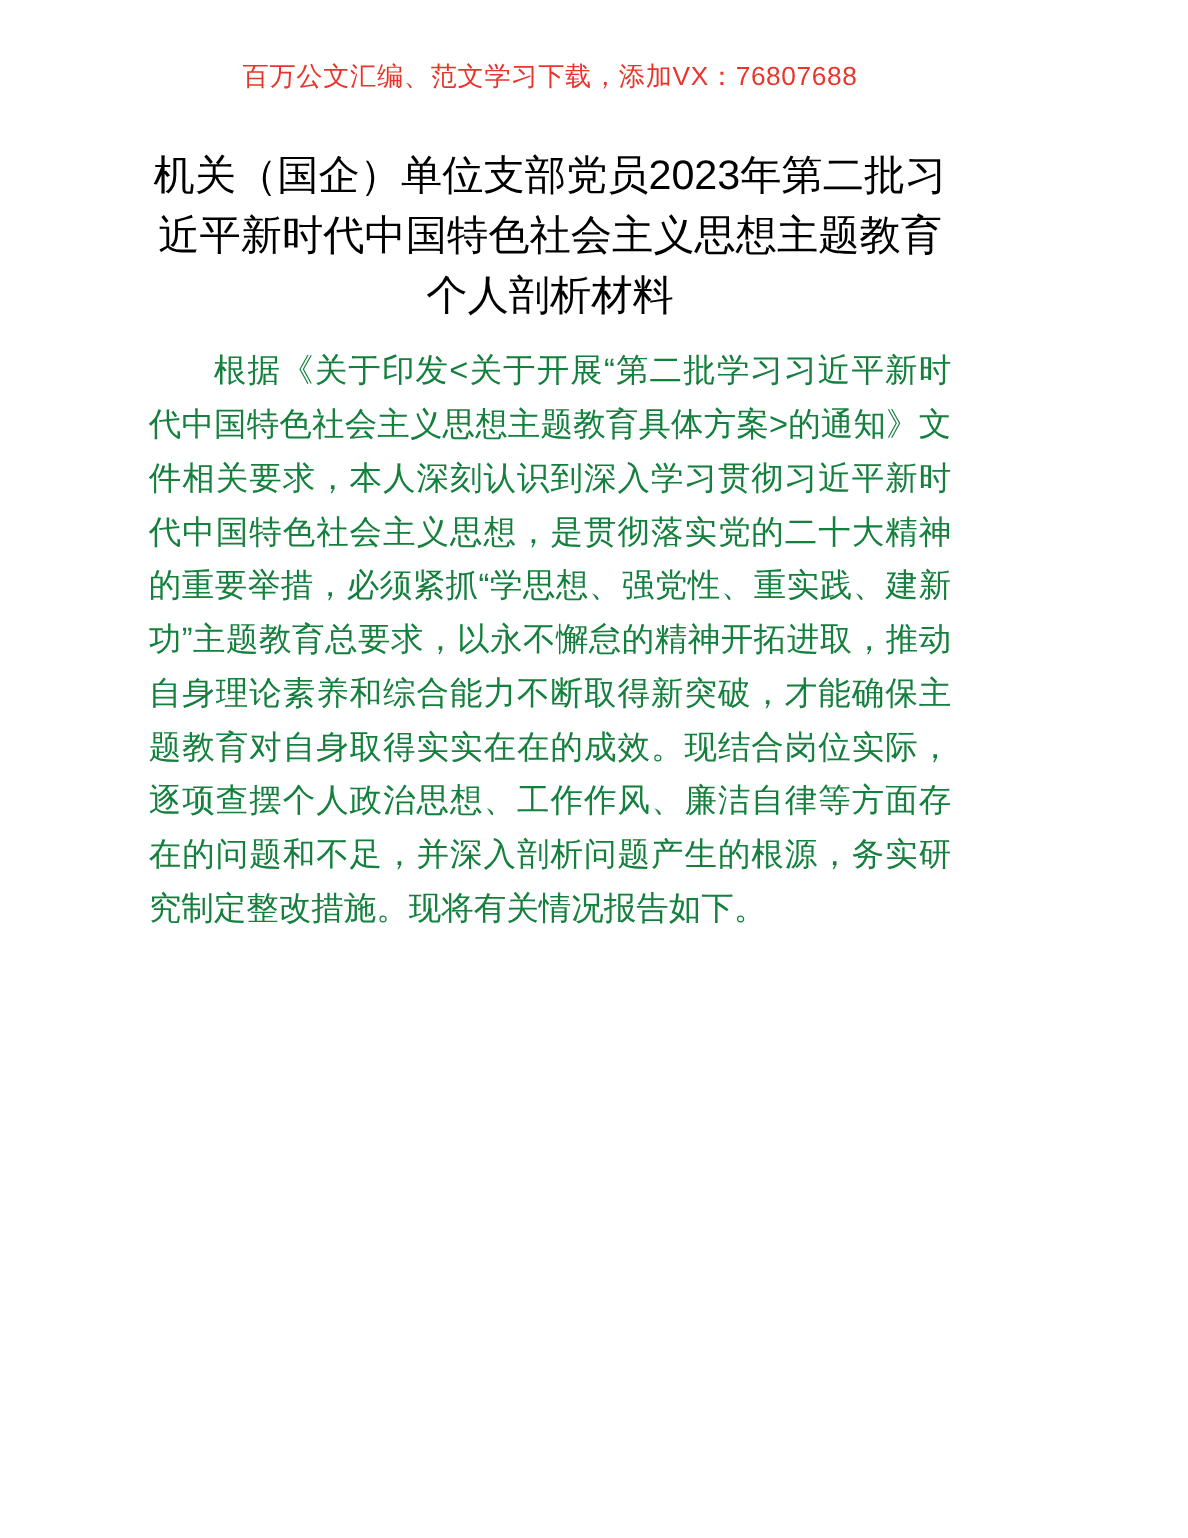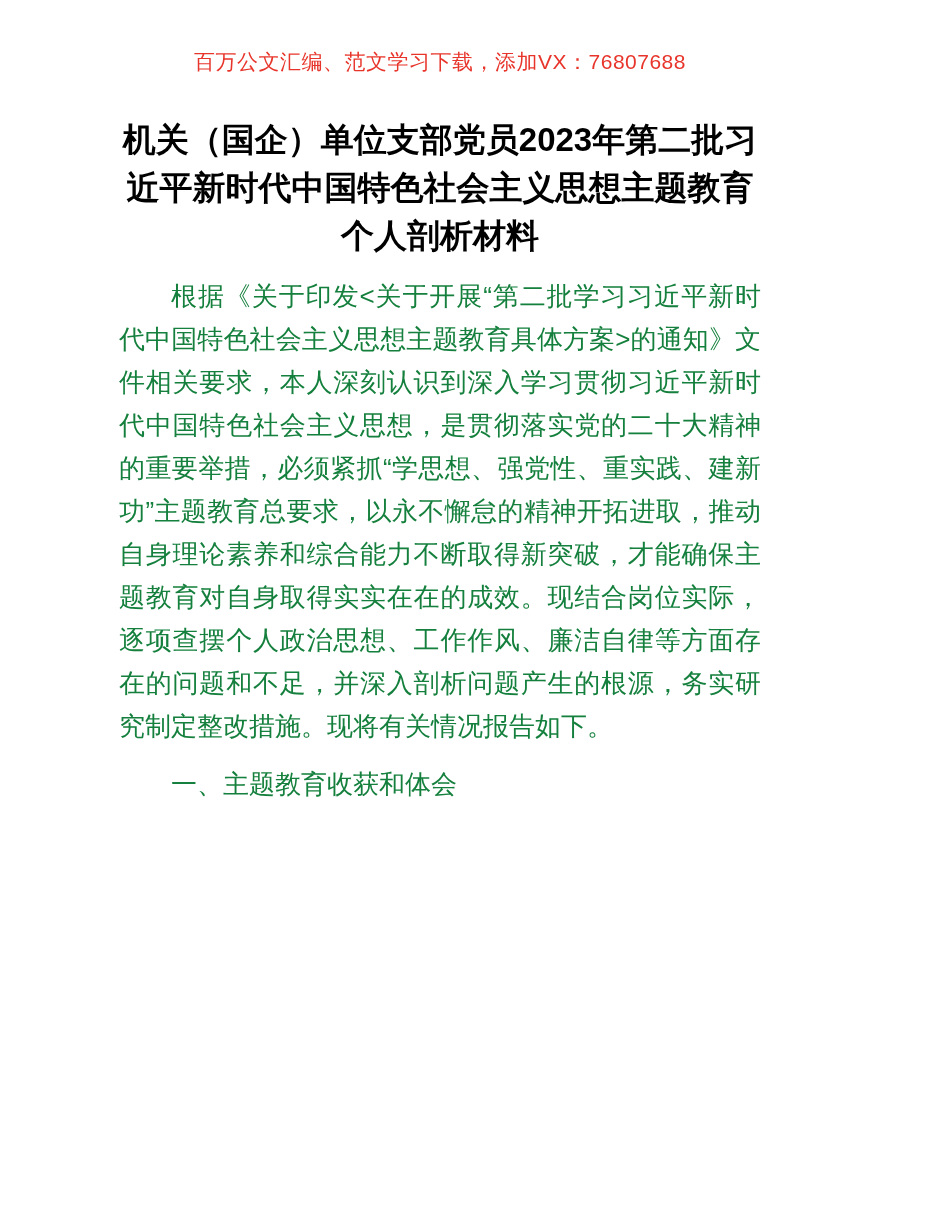--- a/index.html
+++ b/index.html
@@ -24,21 +24,21 @@
   .notice {
     color: #e8352b;
     font-size: 21px;
     line-height: 28px;
     text-align: center;
     letter-spacing: 0.5px;
   }
   .doc-title {
     margin: 40px 0 0 0;
     font-size: 33px;
-    font-weight: 700;
+    font-weight: 400;
     line-height: 48px;
     text-align: center;
     color: #000000;
   }
   .body-text {
     margin-top: 10px;
   }
   .para {
     margin: 15px 0 0 0;
     font-size: 26px;
@@ -59,19 +59,18 @@
 <div class="page">
 
   <div class="notice">百万公文汇编、范文学习下载，添加VX：76807688</div>
 
   <h1 class="doc-title">机关（国企）单位支部党员2023年第二批习近平新时代中国特色社会主义思想主题教育个人剖析材料</h1>
 
   <div class="body-text">
 
     <p class="para">根据《关于印发&lt;关于开展“第二批学习习近平新时代中国特色社会主义思想主题教育具体方案&gt;的通知》文件相关要求，本人深刻认识到深入学习贯彻习近平新时代中国特色社会主义思想，是贯彻落实党的二十大精神的重要举措，必须紧抓“学思想、强党性、重实践、建新功”主题教育总要求，以永不懈怠的精神开拓进取，推动自身理论素养和综合能力不断取得新突破，才能确保主题教育对自身取得实实在在的成效。现结合岗位实际，逐项查摆个人政治思想、工作作风、廉洁自律等方面存在的问题和不足，并深入剖析问题产生的根源，务实研究制定整改措施。现将有关情况报告如下。</p>
 
-    <p class="para heading">一、主题教育收获和体会</p>
 
 
 
   </div>
 
 </div>
 
 </body></html>

